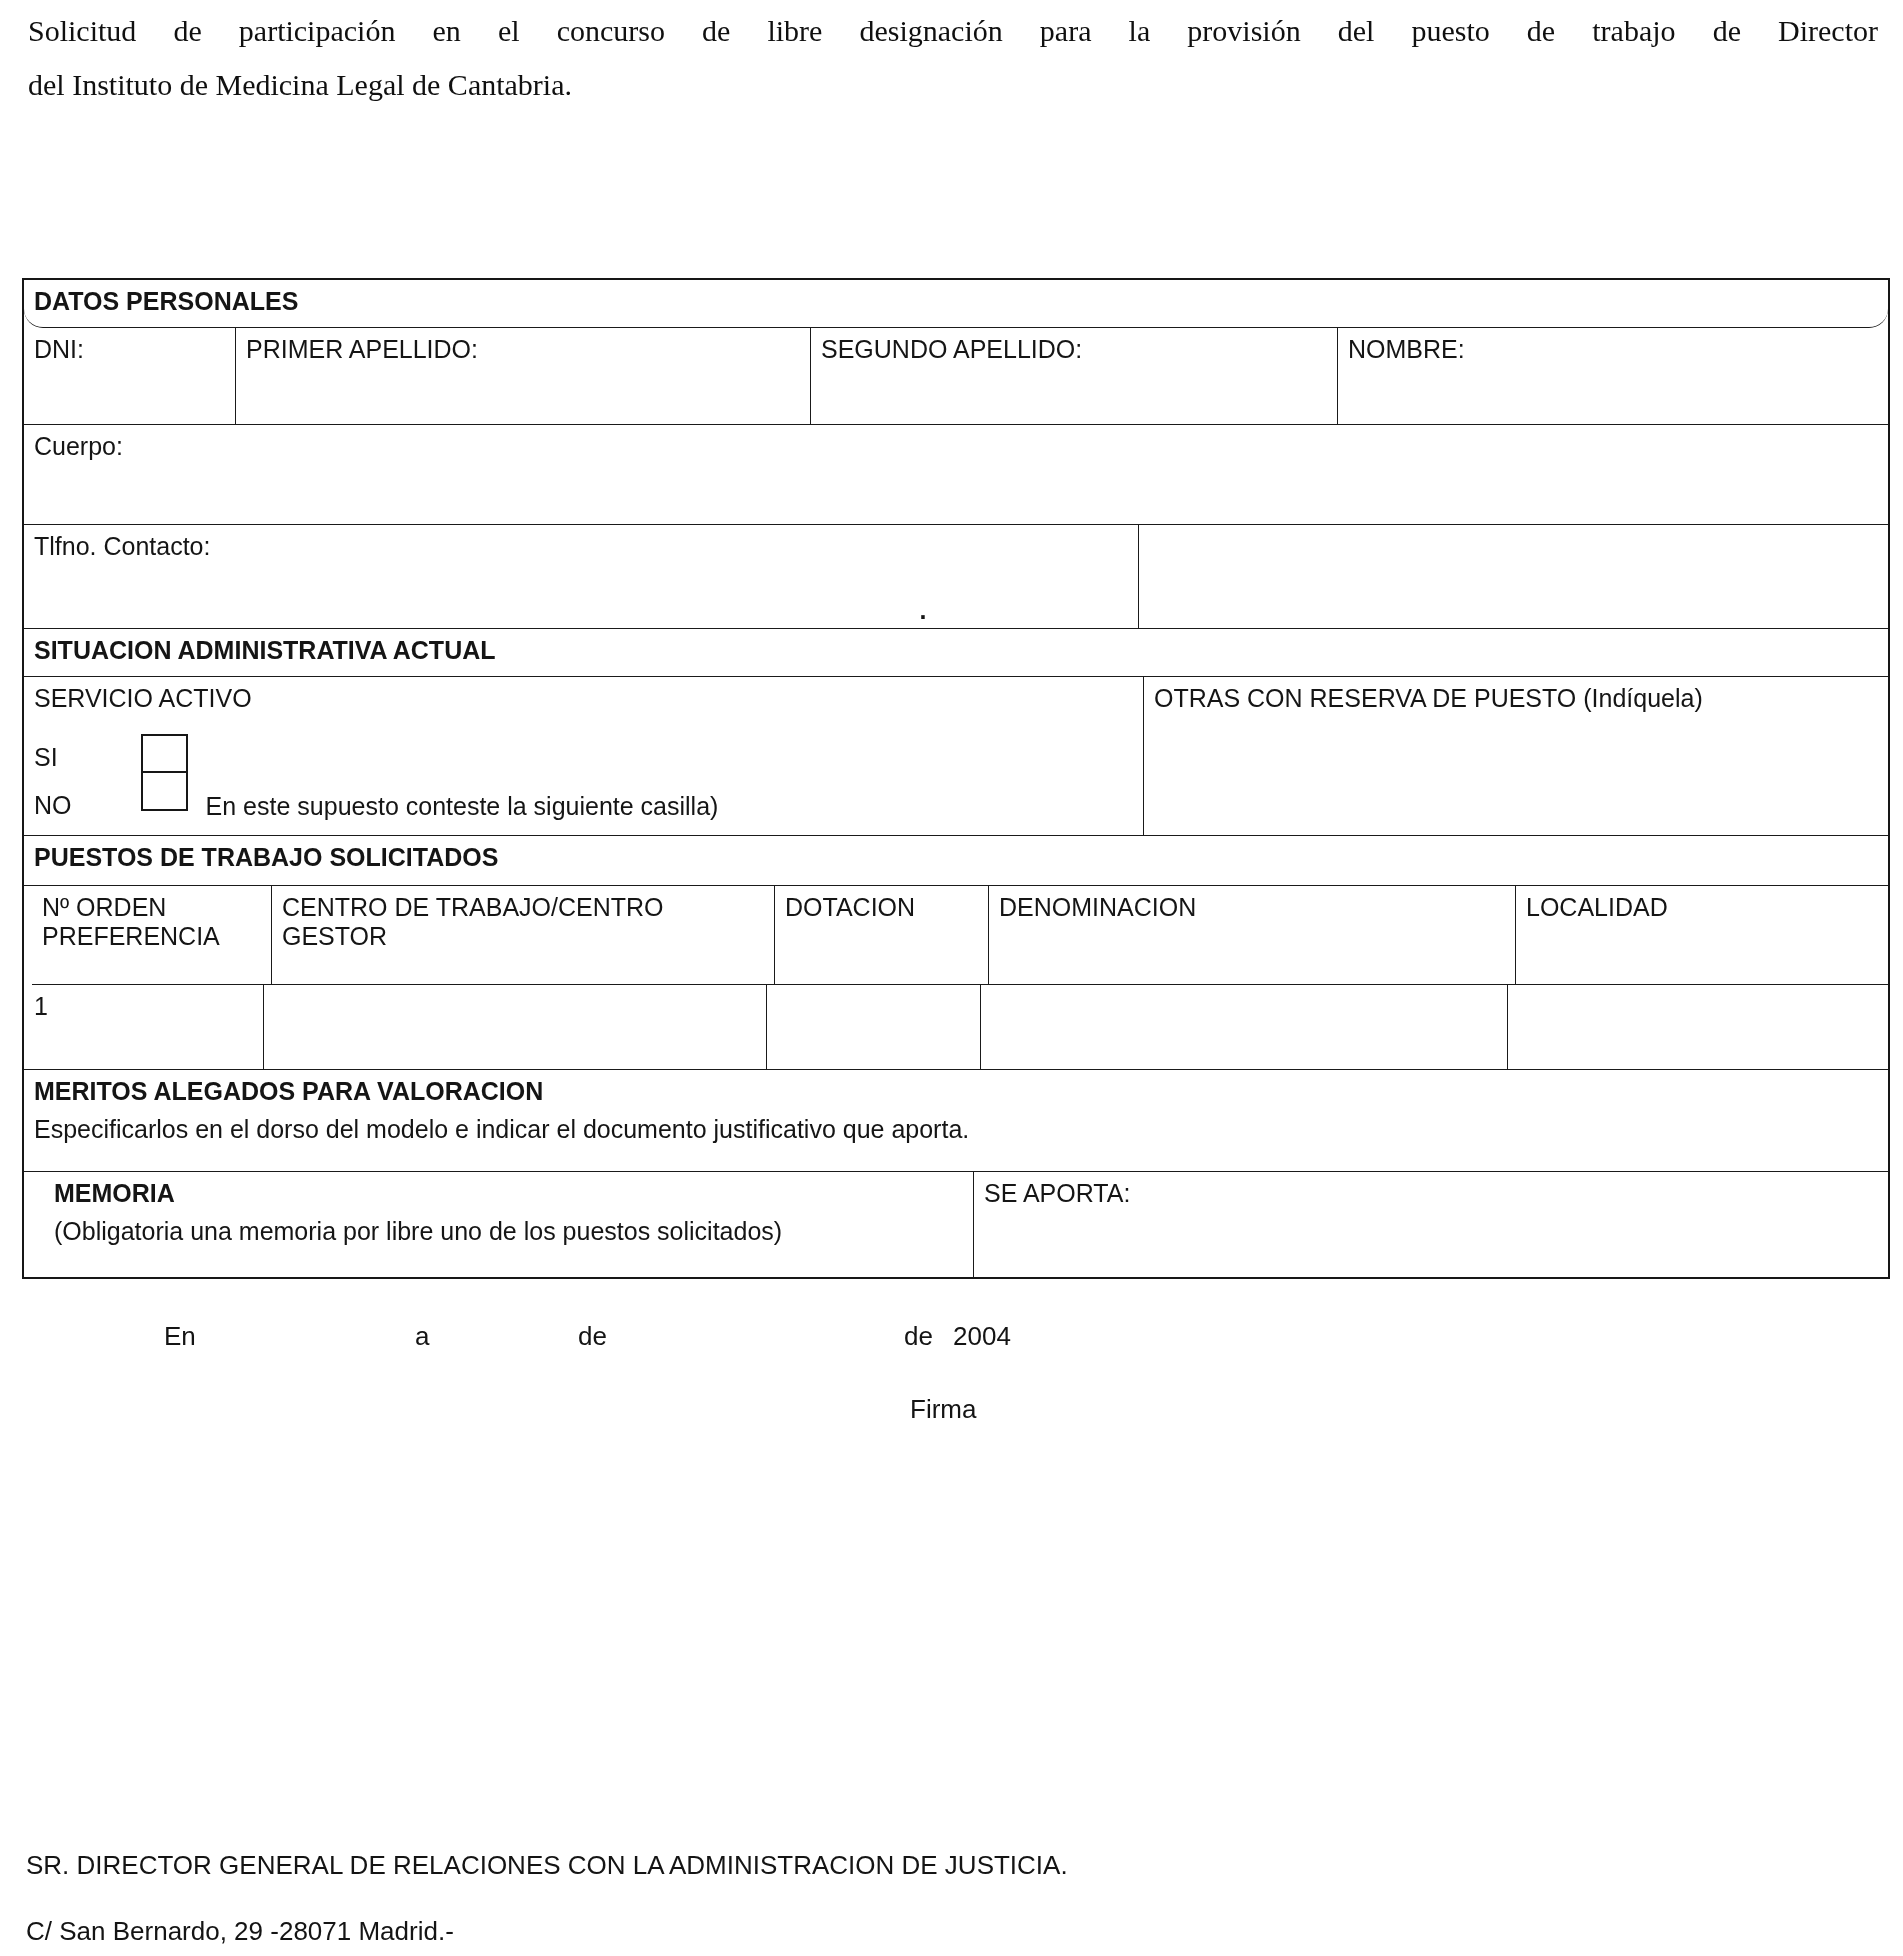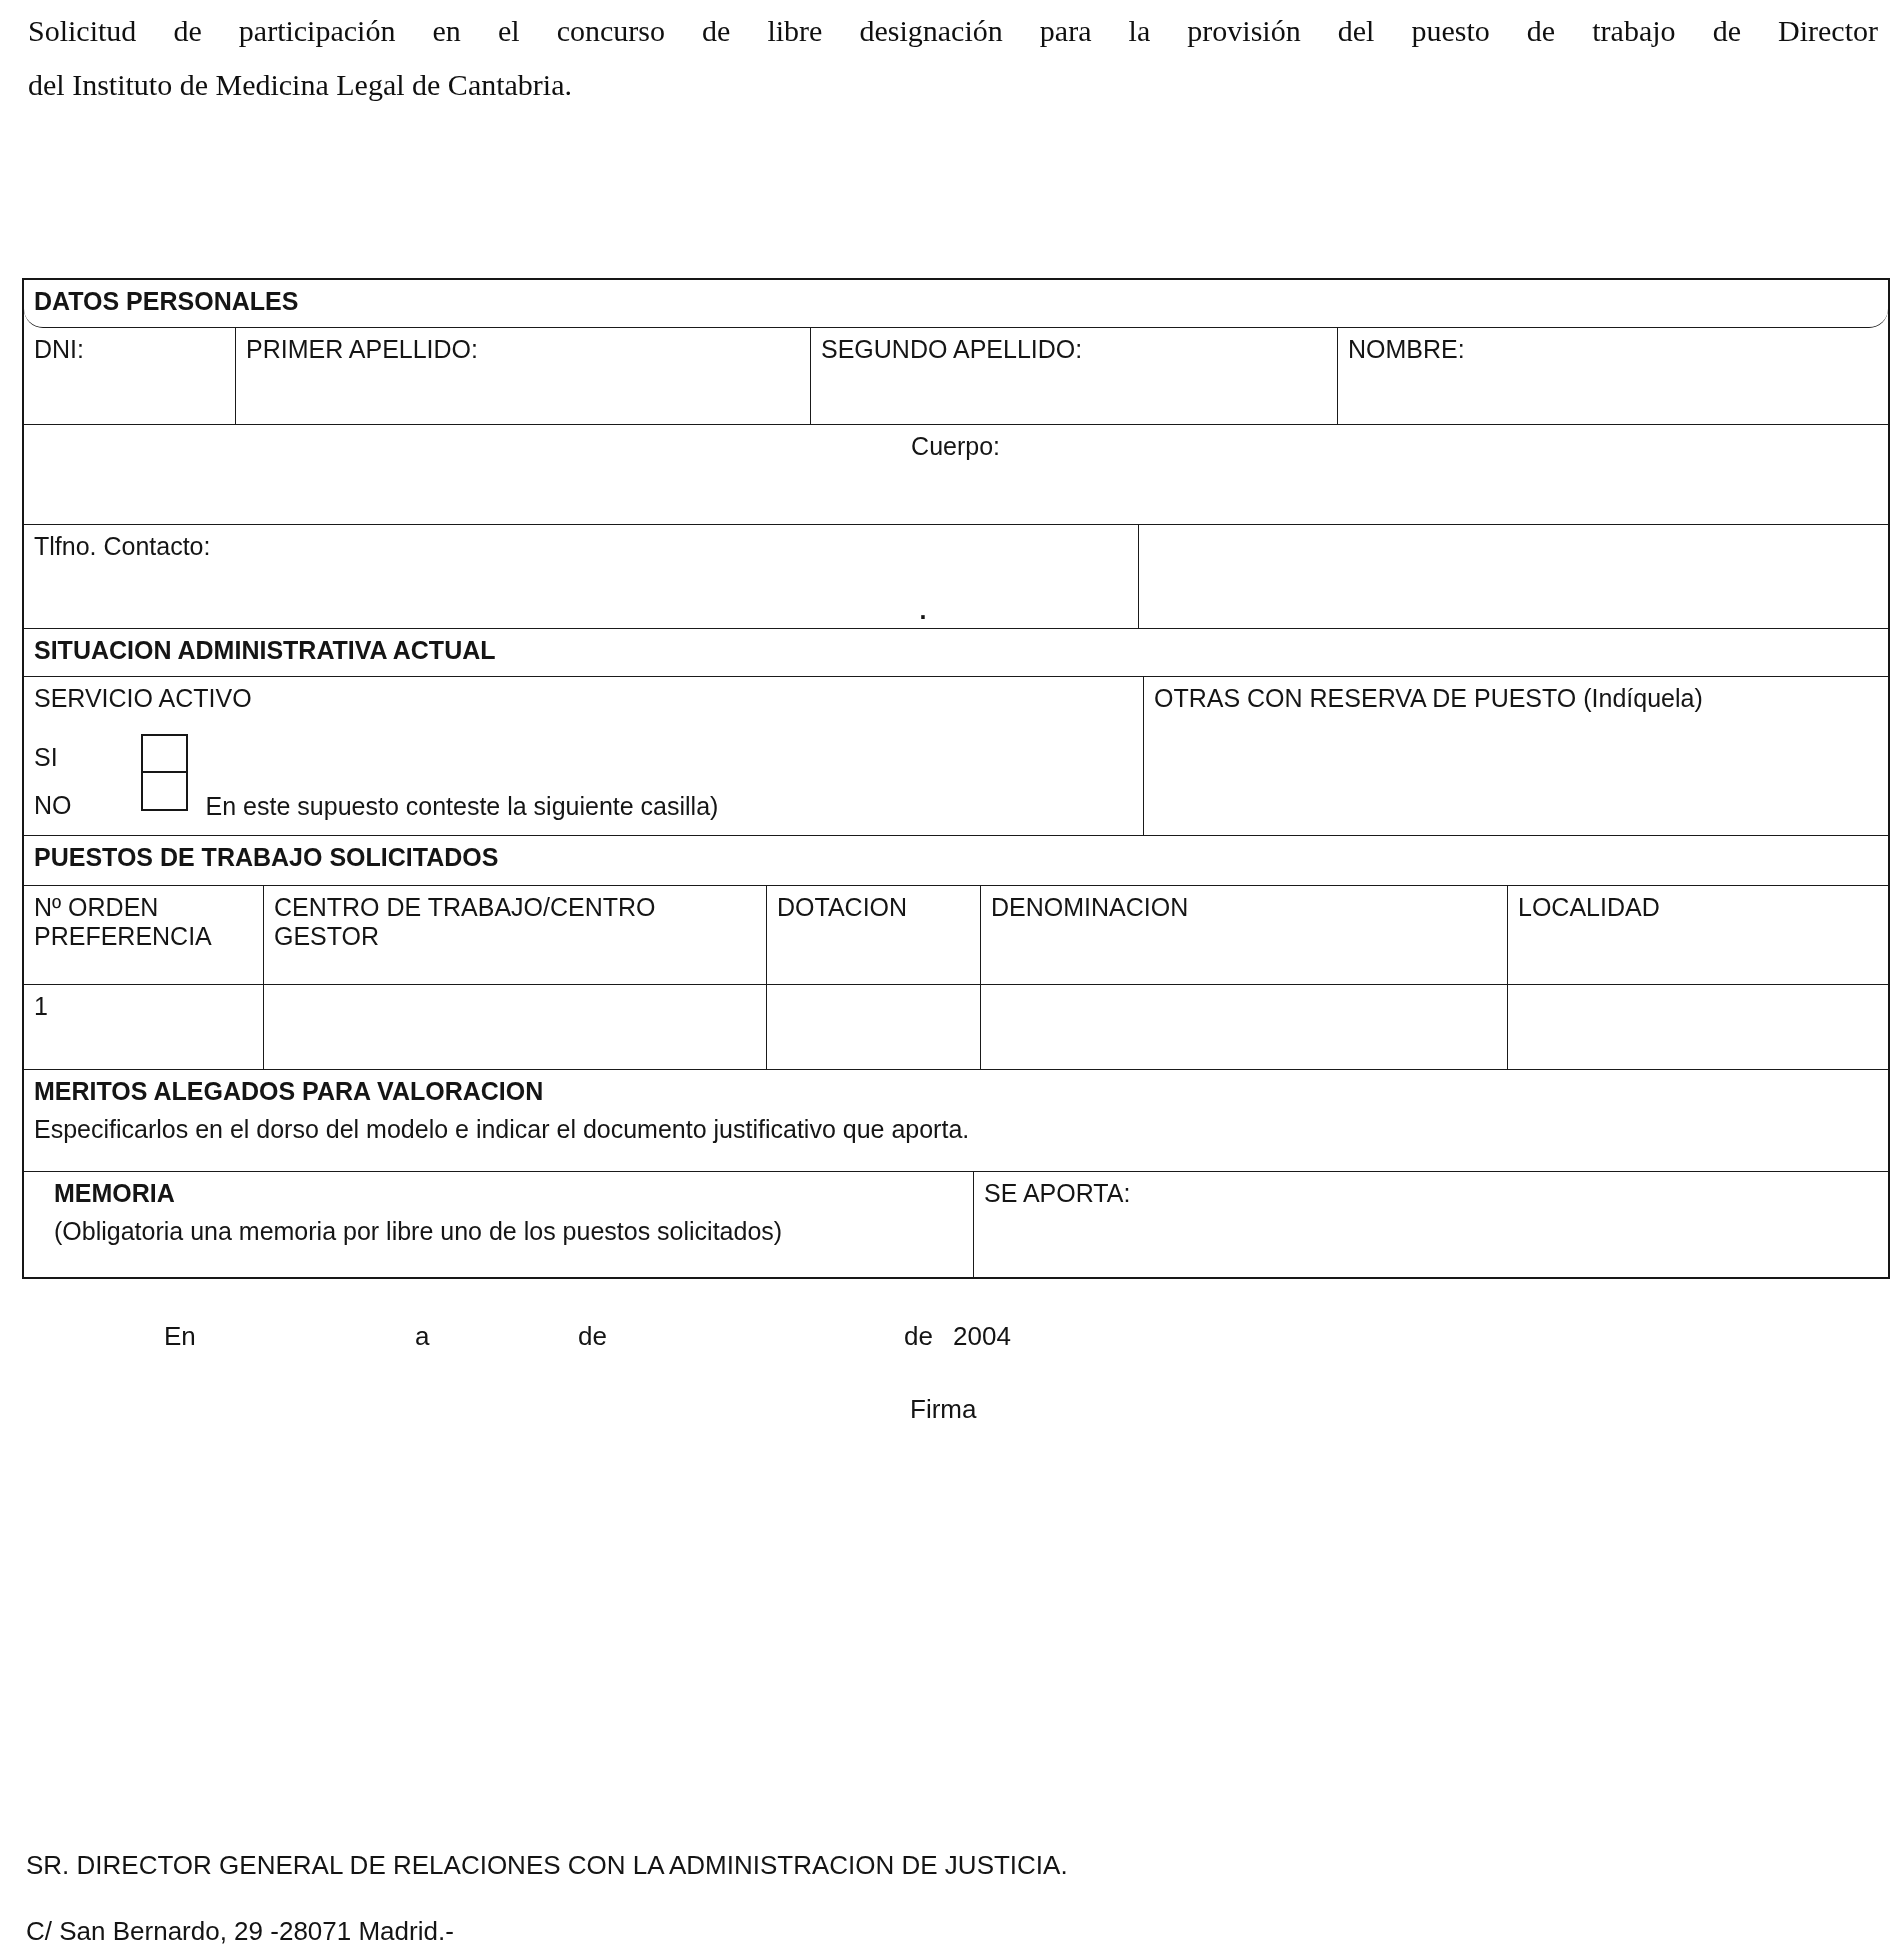--- a/index.html
+++ b/index.html
@@ -28,26 +28,26 @@
   }
   .row { display:flex; border-bottom:1.7px solid #1a1a1a; }
   .row:last-child { border-bottom:none; }
   .cell { border-right:1.7px solid #1a1a1a; padding:7px 10.4px; position:relative; overflow:hidden; }
   .cell.last { border-right:none; }
   .grow { flex:1 1 auto; }
   .bold { font-weight:bold; }
 
   .r-title   { height:48px;border-radius:19px; }
   .r-dni     { height:97px; }
-  .r-cuerpo  { height:100px;text-align:center; }
+  .r-cuerpo  { height:100px; }
   .r-tlfno   { height:104px; }
   .r-sect2   { height:48px; }
   .r-serv    { height:159px; }
   .r-sect3   { height:50px; }
-  .r-heads   { height:99px; }
+  .r-heads   { height:99px;margin-left:8px; }
   .r-data    { height:85px; }
   .r-meritos { height:102px; display:block; }
   .r-memoria { height:105px;padding-left:20px; }
 
   .w245  { width:212px; flex:0 0 212px; }
   .w665  { width:575px; flex:0 0 575px; }
   .w610  { width:527px; flex:0 0 527px; }
   .w1290 { width:1115px; flex:0 0 1115px; }
   .w1295 { width:1120px; flex:0 0 1120px; }
   .w278  { width:240px; flex:0 0 240px; }

